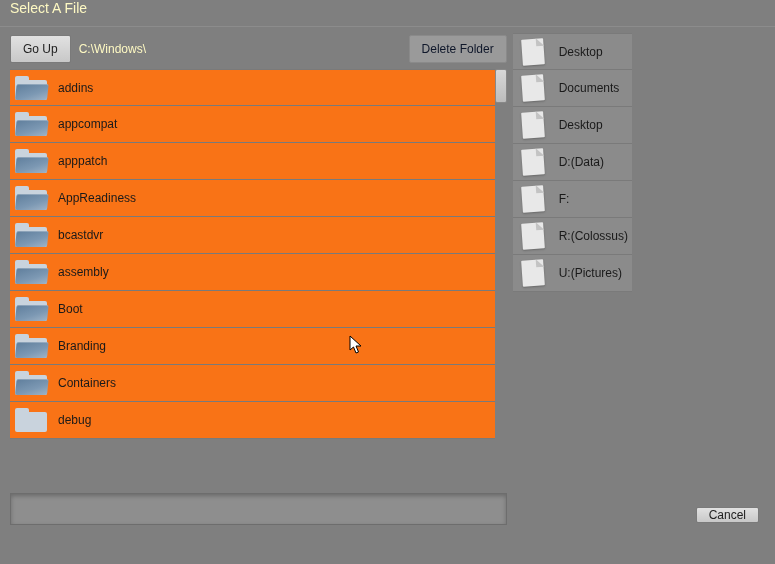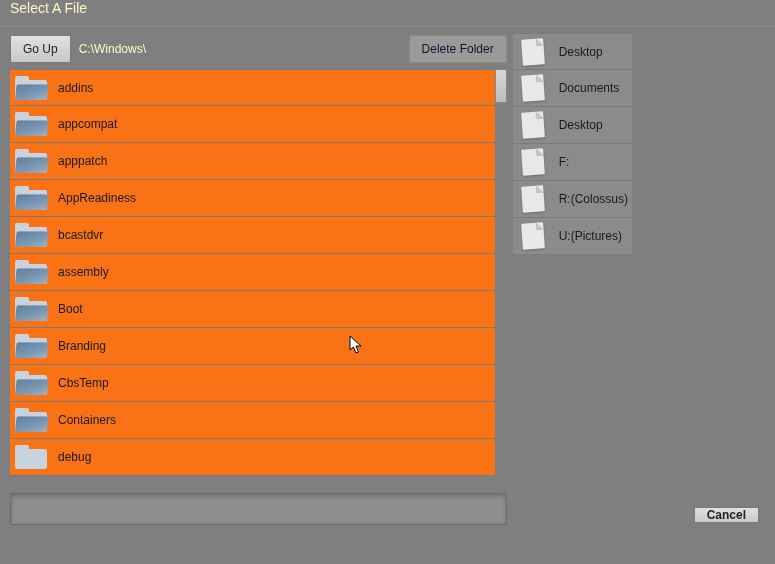--- a/index.html
+++ b/index.html
@@ -52,21 +52,20 @@
     height: 28px;
     padding: 0 12px;
     font-size: 12px;
     color: #222;
     cursor: pointer;
     border-radius: 2px;
   }
   .btn.wide {
     flex: 1;
     text-align: center;
-    font-weight: bold;
   }
   .btn.disabled {
     background: #9a9a9a;
     color: #0f172a;
     border-color: #8a8a8a;
     cursor: default;
   }
   .path {
     flex: 1;
     color: #fef9c3;
@@ -289,28 +288,20 @@
               <span class="front"></span>
             </span>
             <span class="label">Branding</span>
           </div>
           <div class="row">
             <span class="folder-icon">
               <span class="tab"></span>
               <span class="back"></span>
               <span class="front"></span>
             </span>
-            <span class="label">CbsTemp</span>
-          </div>
-          <div class="row">
-            <span class="folder-icon">
-              <span class="tab"></span>
-              <span class="back"></span>
-              <span class="front"></span>
-            </span>
             <span class="label">Containers</span>
           </div>
           <div class="row">
             <span class="folder-icon">
               <span class="tab"></span>
               <span class="back"></span>
             </span>
             <span class="label">debug</span>
           </div>
         </div>
@@ -330,20 +321,24 @@
           <span class="drive-icon"></span>
           <span class="label">Desktop</span>
         </div>
         <div class="row">
           <span class="drive-icon"></span>
           <span class="label">Documents</span>
         </div>
         <div class="row">
           <span class="drive-icon"></span>
           <span class="label">Desktop</span>
+        </div>
+        <div class="row">
+          <span class="drive-icon"></span>
+          <span class="label">D:(Data)</span>
         </div>
         <div class="row">
           <span class="drive-icon"></span>
           <span class="label">F:</span>
         </div>
         <div class="row">
           <span class="drive-icon"></span>
           <span class="label">R:(Colossus)</span>
         </div>
         <div class="row">

